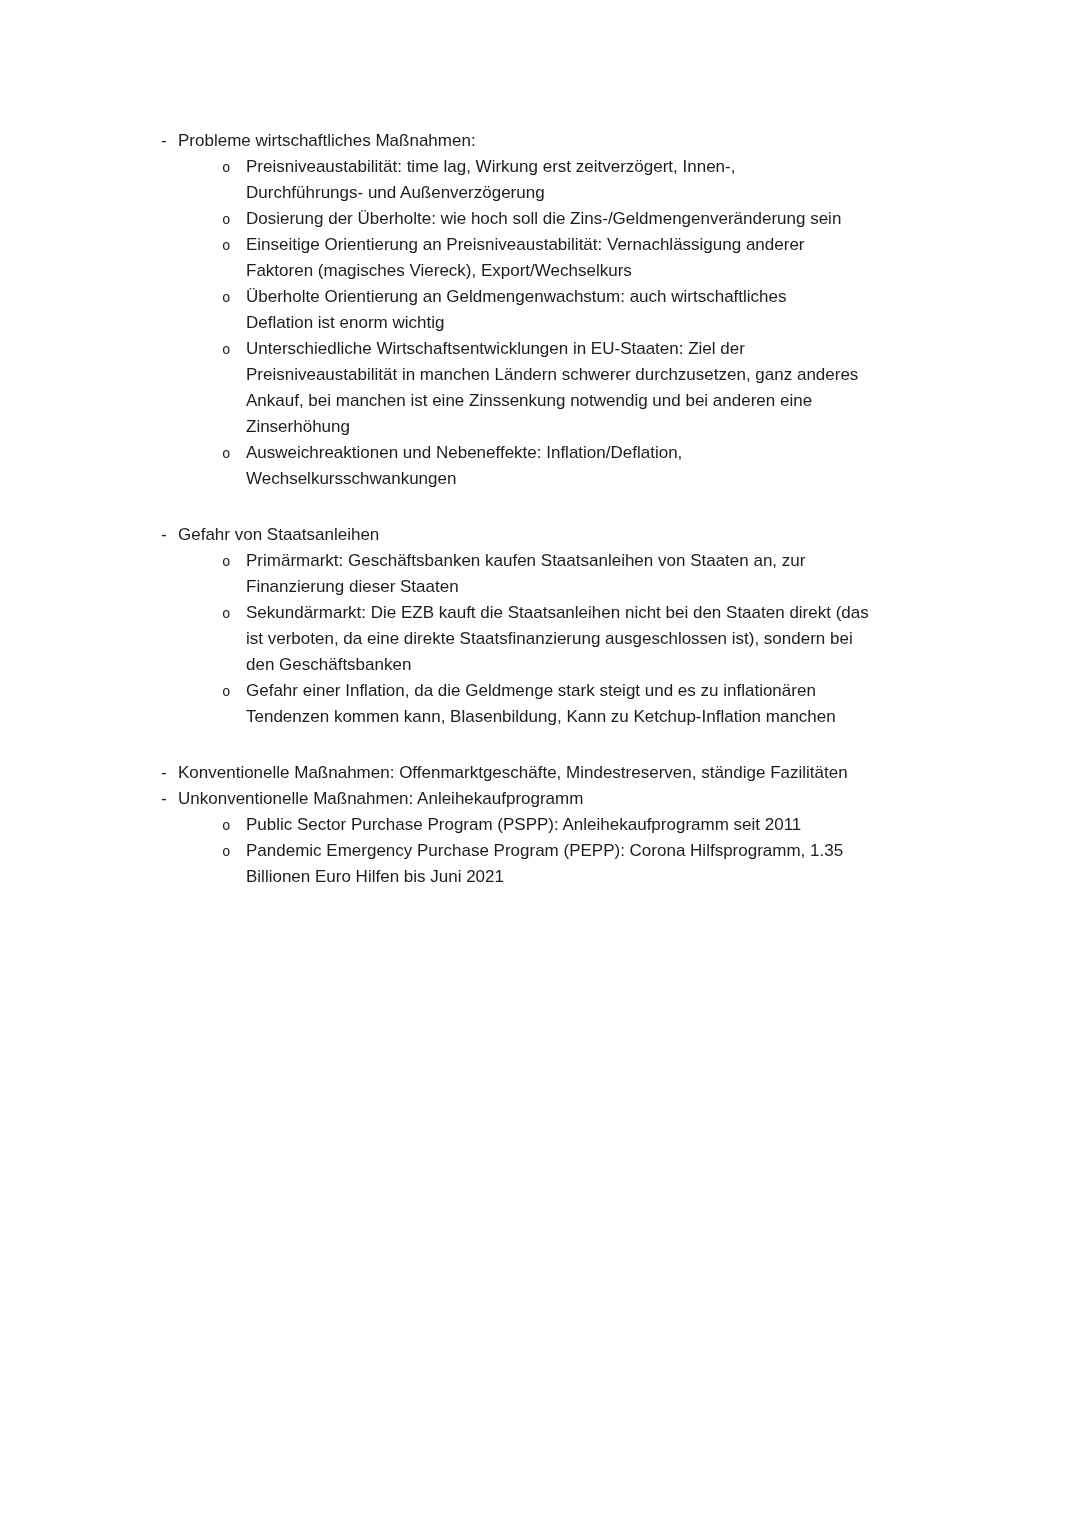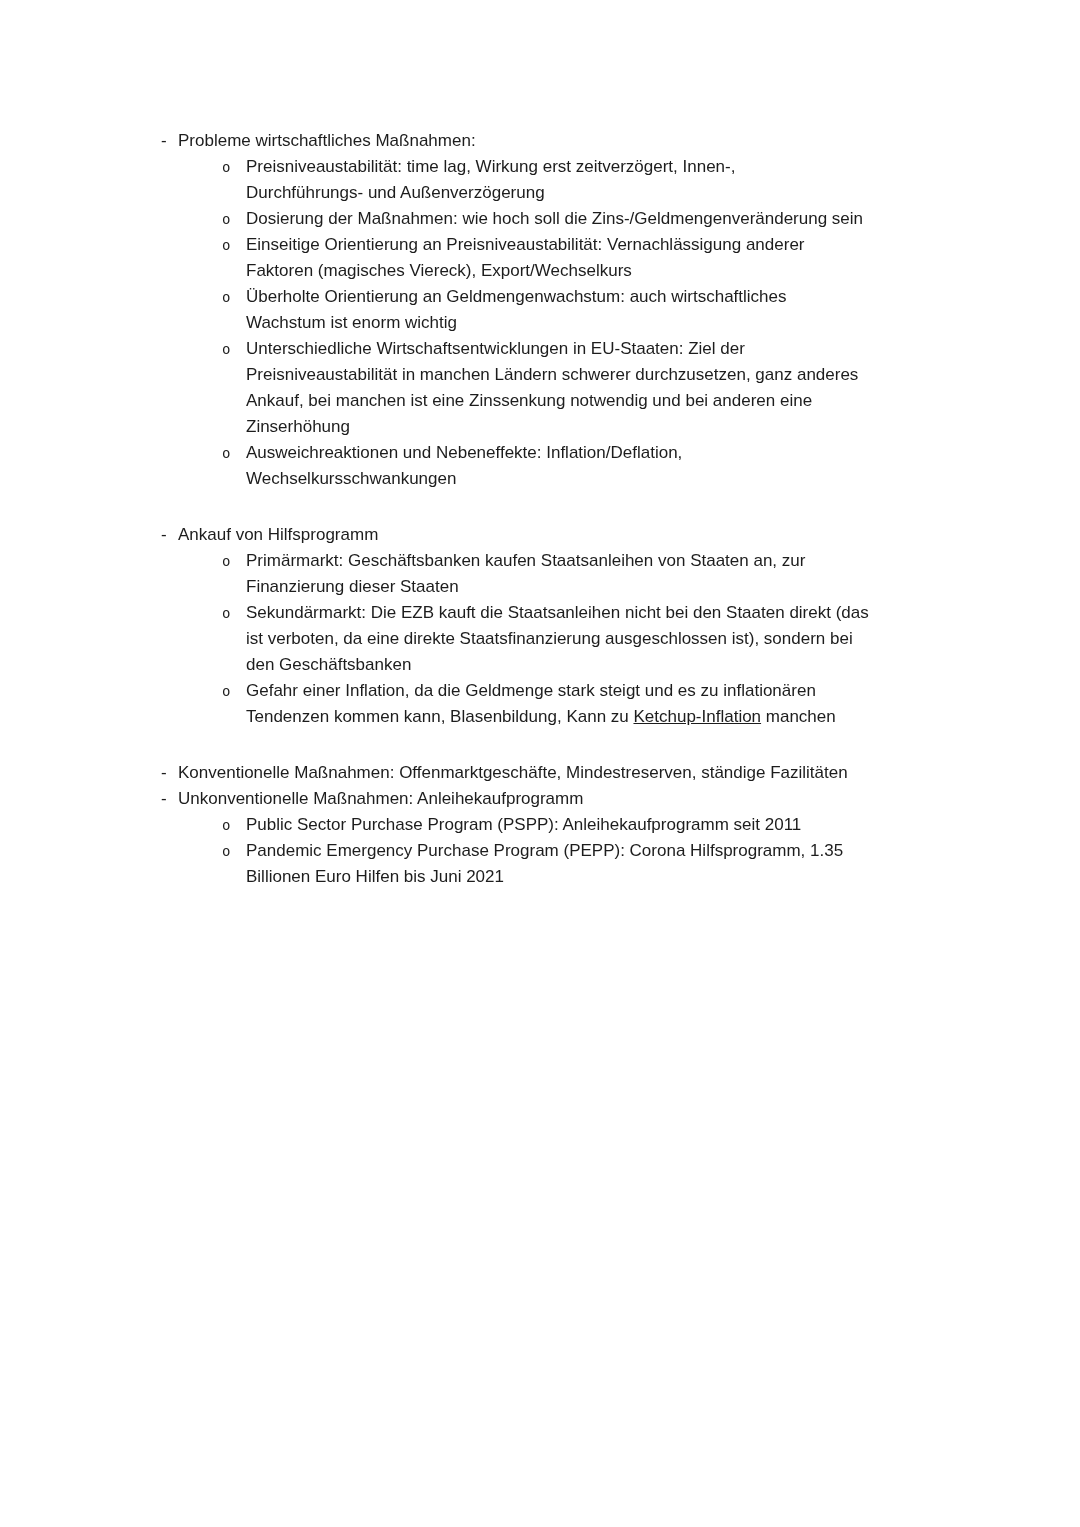--- a/index.html
+++ b/index.html
@@ -44,70 +44,70 @@
     flex: 0 0 24px;
     width: 24px;
     font-family: "DejaVu Sans Mono", monospace;
     font-size: 14px;
     line-height: 26px;
   }
   .sub-text {
     flex: 1;
     white-space: pre-line;
   }
-  .underline { text-decoration: underline; }
+  .underline { }
 </style>
 </head>
 <body>
 
 <div class="page">
   <div class="doc">
 
     <div class="block">
       <div class="title-row">
         <span class="dash-bullet">-</span>
         <div class="title-text">Probleme wirtschaftliches Maßnahmen:</div>
       </div>
       <div class="sub-row">
         <span class="circle-bullet">o</span>
         <div class="sub-text">Preisniveaustabilität: time lag, Wirkung erst zeitverzögert, Innen-,
 Durchführungs- und Außenverzögerung</div>
       </div>
       <div class="sub-row">
         <span class="circle-bullet">o</span>
-        <div class="sub-text">Dosierung der Maßnahmen: wie hoch soll die Zins-/Geldmengenveränderung sein</div>
+        <div class="sub-text">Dosierung der Überholte: wie hoch soll die Zins-/Geldmengenveränderung sein</div>
       </div>
       <div class="sub-row">
         <span class="circle-bullet">o</span>
         <div class="sub-text">Einseitige Orientierung an Preisniveaustabilität: Vernachlässigung anderer
 Faktoren (magisches Viereck), Export/Wechselkurs</div>
       </div>
       <div class="sub-row">
         <span class="circle-bullet">o</span>
         <div class="sub-text">Überholte Orientierung an Geldmengenwachstum: auch wirtschaftliches
-Wachstum ist enorm wichtig</div>
+Deflation ist enorm wichtig</div>
       </div>
       <div class="sub-row">
         <span class="circle-bullet">o</span>
         <div class="sub-text">Unterschiedliche Wirtschaftsentwicklungen in EU-Staaten: Ziel der
 Preisniveaustabilität in manchen Ländern schwerer durchzusetzen, ganz anderes
 Ankauf, bei manchen ist eine Zinssenkung notwendig und bei anderen eine
 Zinserhöhung</div>
       </div>
       <div class="sub-row">
         <span class="circle-bullet">o</span>
         <div class="sub-text">Ausweichreaktionen und Nebeneffekte: Inflation/Deflation,
 Wechselkursschwankungen</div>
       </div>
     </div>
 
     <div class="block">
       <div class="title-row">
         <span class="dash-bullet">-</span>
-        <div class="title-text">Ankauf von Hilfsprogramm</div>
+        <div class="title-text">Gefahr von Staatsanleihen</div>
       </div>
       <div class="sub-row">
         <span class="circle-bullet">o</span>
         <div class="sub-text">Primärmarkt: Geschäftsbanken kaufen Staatsanleihen von Staaten an, zur
 Finanzierung dieser Staaten</div>
       </div>
       <div class="sub-row">
         <span class="circle-bullet">o</span>
         <div class="sub-text">Sekundärmarkt: Die EZB kauft die Staatsanleihen nicht bei den Staaten direkt (das
 ist verboten, da eine direkte Staatsfinanzierung ausgeschlossen ist), sondern bei

